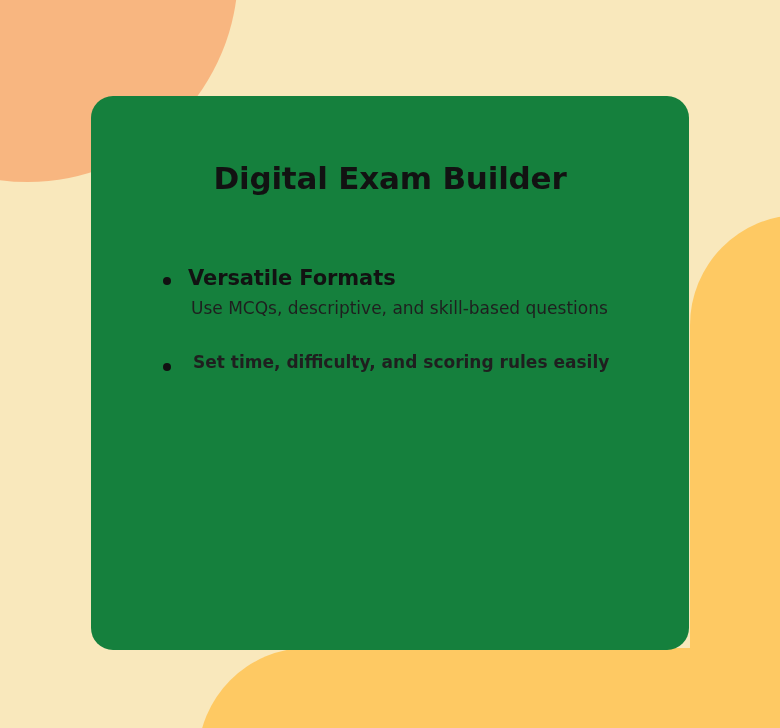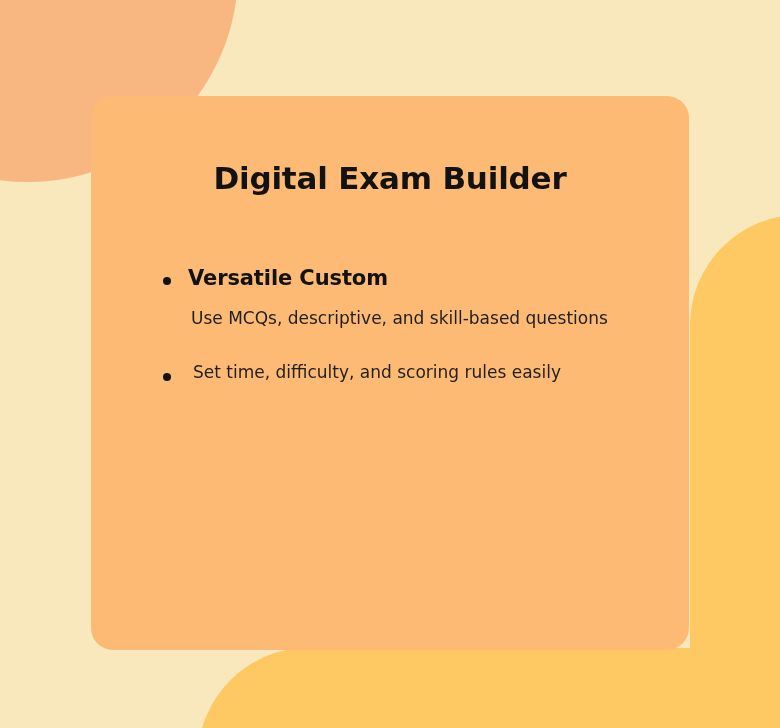--- a/index.html
+++ b/index.html
@@ -52,21 +52,21 @@
     background: #FEC963;
   }
 
   
   .card {
     position: absolute;
     left: 91px;
     top: 96px;
     width: 598px;
     height: 554px;
-    background: #fdba74;
+    background: #15803d;
     border-radius: 22px;
     box-sizing: border-box;
     padding: 44px 40px 40px 40px;
   }
 
   .card-title {
     margin: 0;
     padding-top: 20px;
     text-align: center;
     font-size: 31px;
@@ -109,46 +109,47 @@
     color: #121212;
     line-height: 1.25;
     letter-spacing: -0.1px;
   }
 
   .feature-desc {
     font-size: 17px;
     font-weight: normal;
     color: #1f1f1f;
     line-height: 1.3;
-    margin-top: 16px;
+    margin-top: 6px;
     padding-left: 3px;
   }
 
   .feature-item.indent-more .feature-desc {
     padding-left: 5px;
+    font-weight: bold;
   }
 </style>
 </head>
 <body>
 
 <div class="poster">
 
   <div class="blob-salmon"></div>
   <div class="blob-amber"></div>
   <div class="blob-amber-bottom"></div>
 
   <div class="card">
 
     <h1 class="card-title">Digital Exam Builder</h1>
 
     <ul class="feature-list">
 
       <li class="feature-item">
         <span class="bullet-dot"></span>
-        <div class="feature-heading">Versatile Custom</div>
+        <div class="feature-heading">Versatile Formats</div>
         <div class="feature-desc">Use MCQs, descriptive, and skill-based questions</div>
       </li>
 
       <li class="feature-item indent-more">
         <span class="bullet-dot"></span>
         <div class="feature-desc">Set time, difficulty, and scoring rules easily</div>
       </li>
 
 
     </ul>

